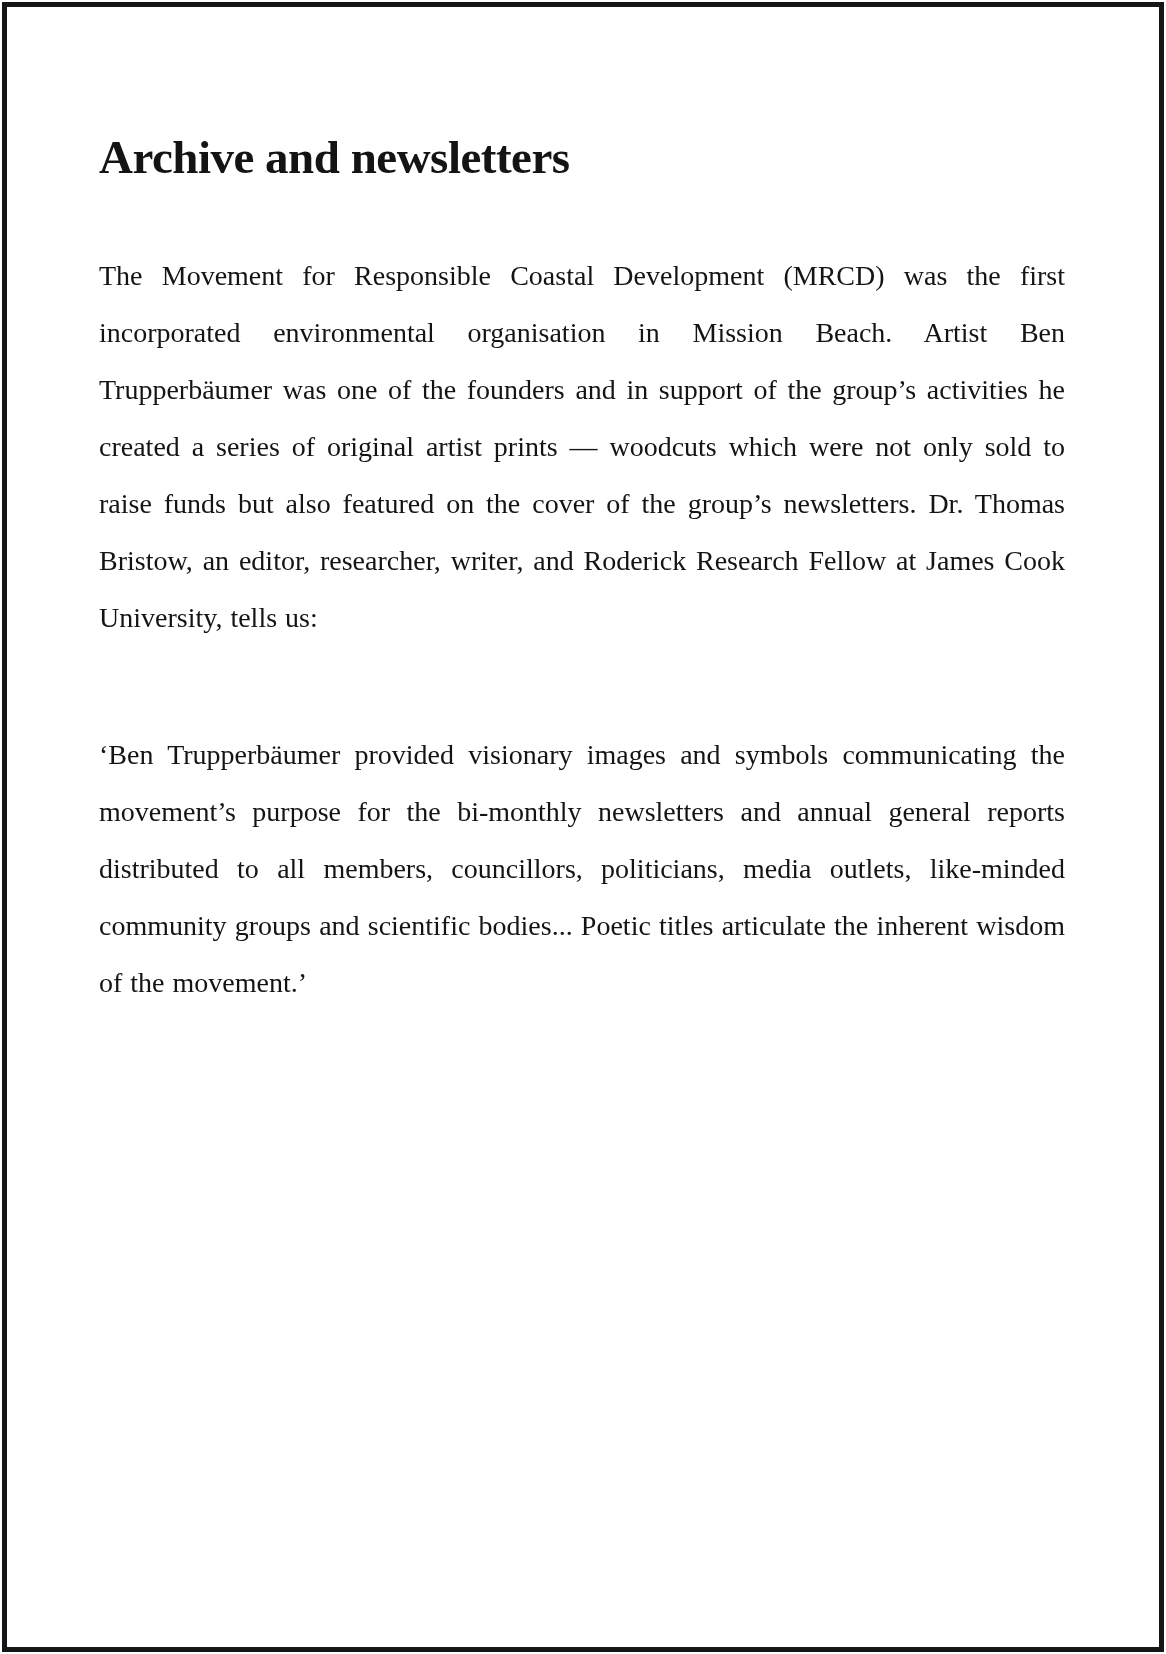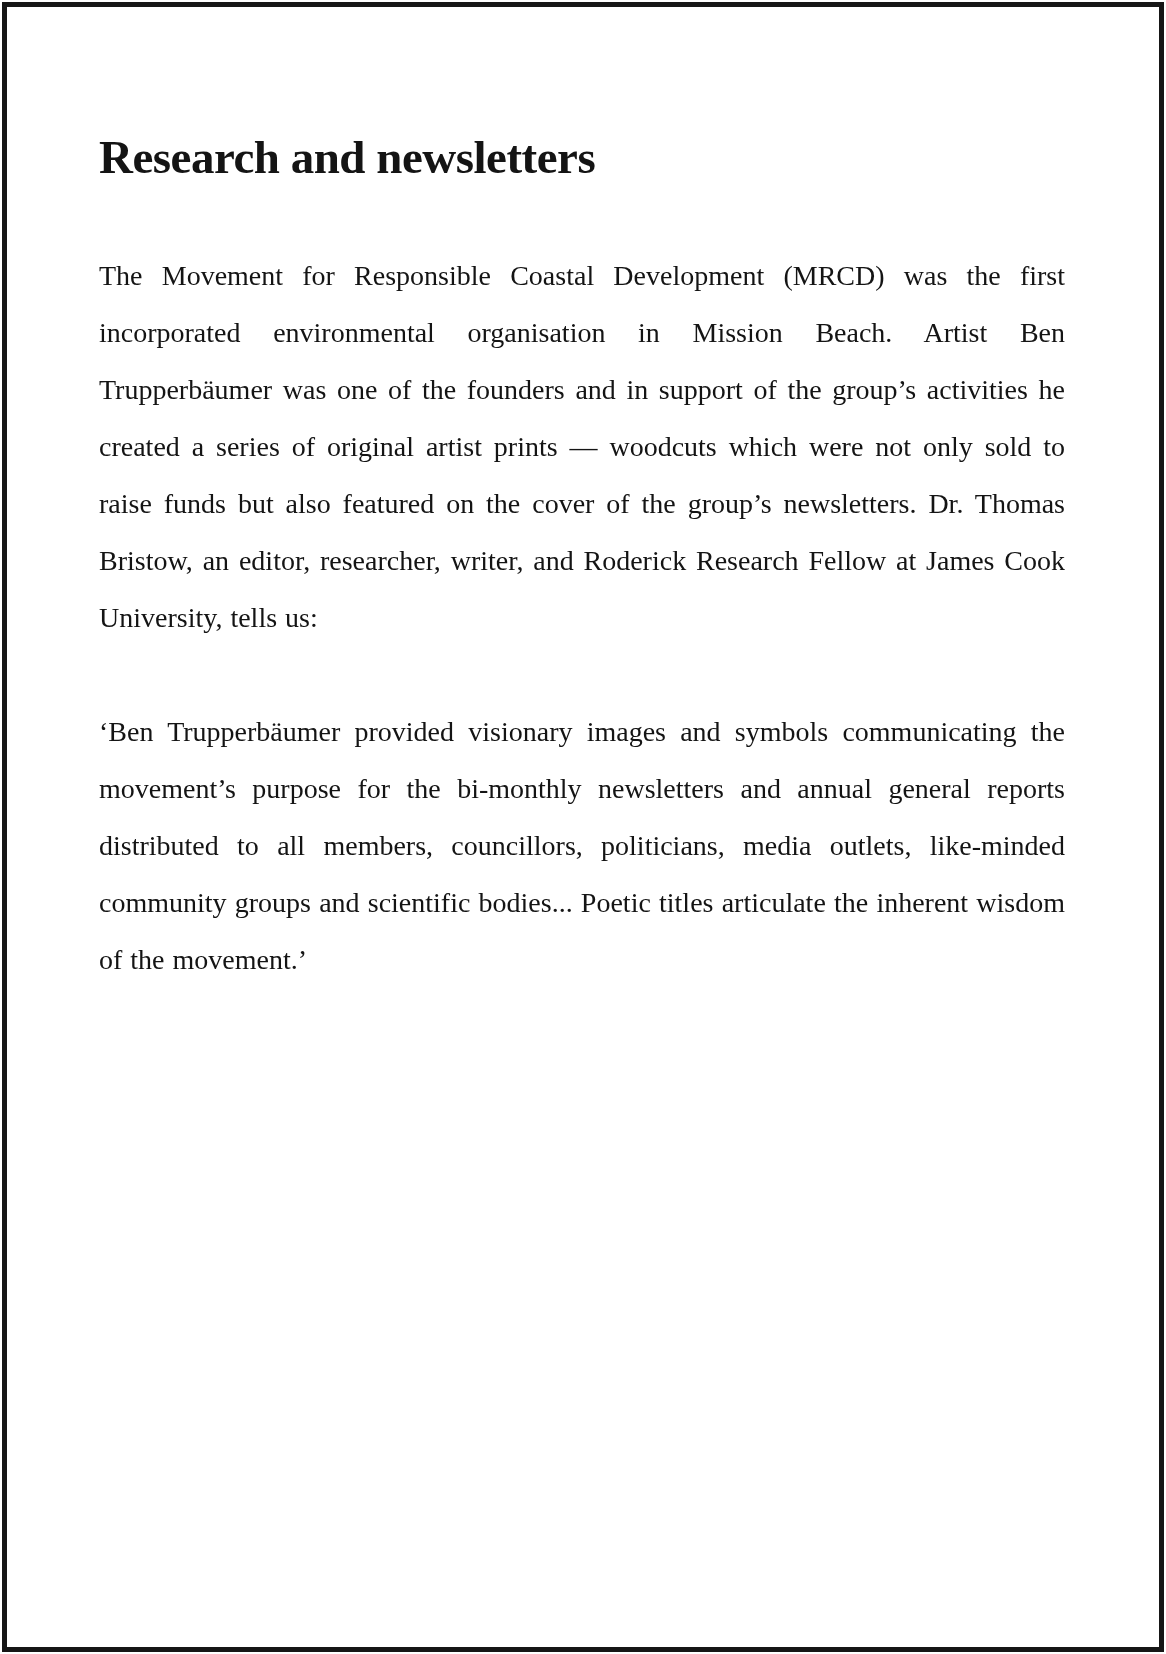--- a/index.html
+++ b/index.html
@@ -38,25 +38,25 @@
   }
   p.doc-paragraph {
     font-size: 28px;
     line-height: 57px;
     text-align: justify;
     margin: 0;
     color: #141414;
     word-spacing: 1px;
   }
   p.doc-paragraph + p.doc-paragraph {
-    margin-top: 57px;
+    margin-top: 80px;
   }
 </style>
 </head>
 <body>
 
 <div class="page">
   <div class="content">
-    <h1 class="doc-heading">Research and newsletters</h1>
+    <h1 class="doc-heading">Archive and newsletters</h1>
     <p class="doc-paragraph">The Movement for Responsible Coastal Development (MRCD) was the first incorporated environmental organisation in Mission Beach. Artist Ben Trupperbäumer was one of the founders and in support of the group’s activities he created a series of original artist prints — woodcuts which were not only sold to raise funds but also featured on the cover of the group’s newsletters. Dr. Thomas Bristow, an editor, researcher, writer, and Roderick Research Fellow at James Cook University, tells us:</p>
     <p class="doc-paragraph">‘Ben Trupperbäumer provided visionary images and symbols communicating the movement’s purpose for the bi-monthly newsletters and annual general reports distributed to all members, councillors, politicians, media outlets, like-minded community groups and scientific bodies... Poetic titles articulate the inherent wisdom of the movement.’</p>
   </div>
 </div>
 
 </body></html>

